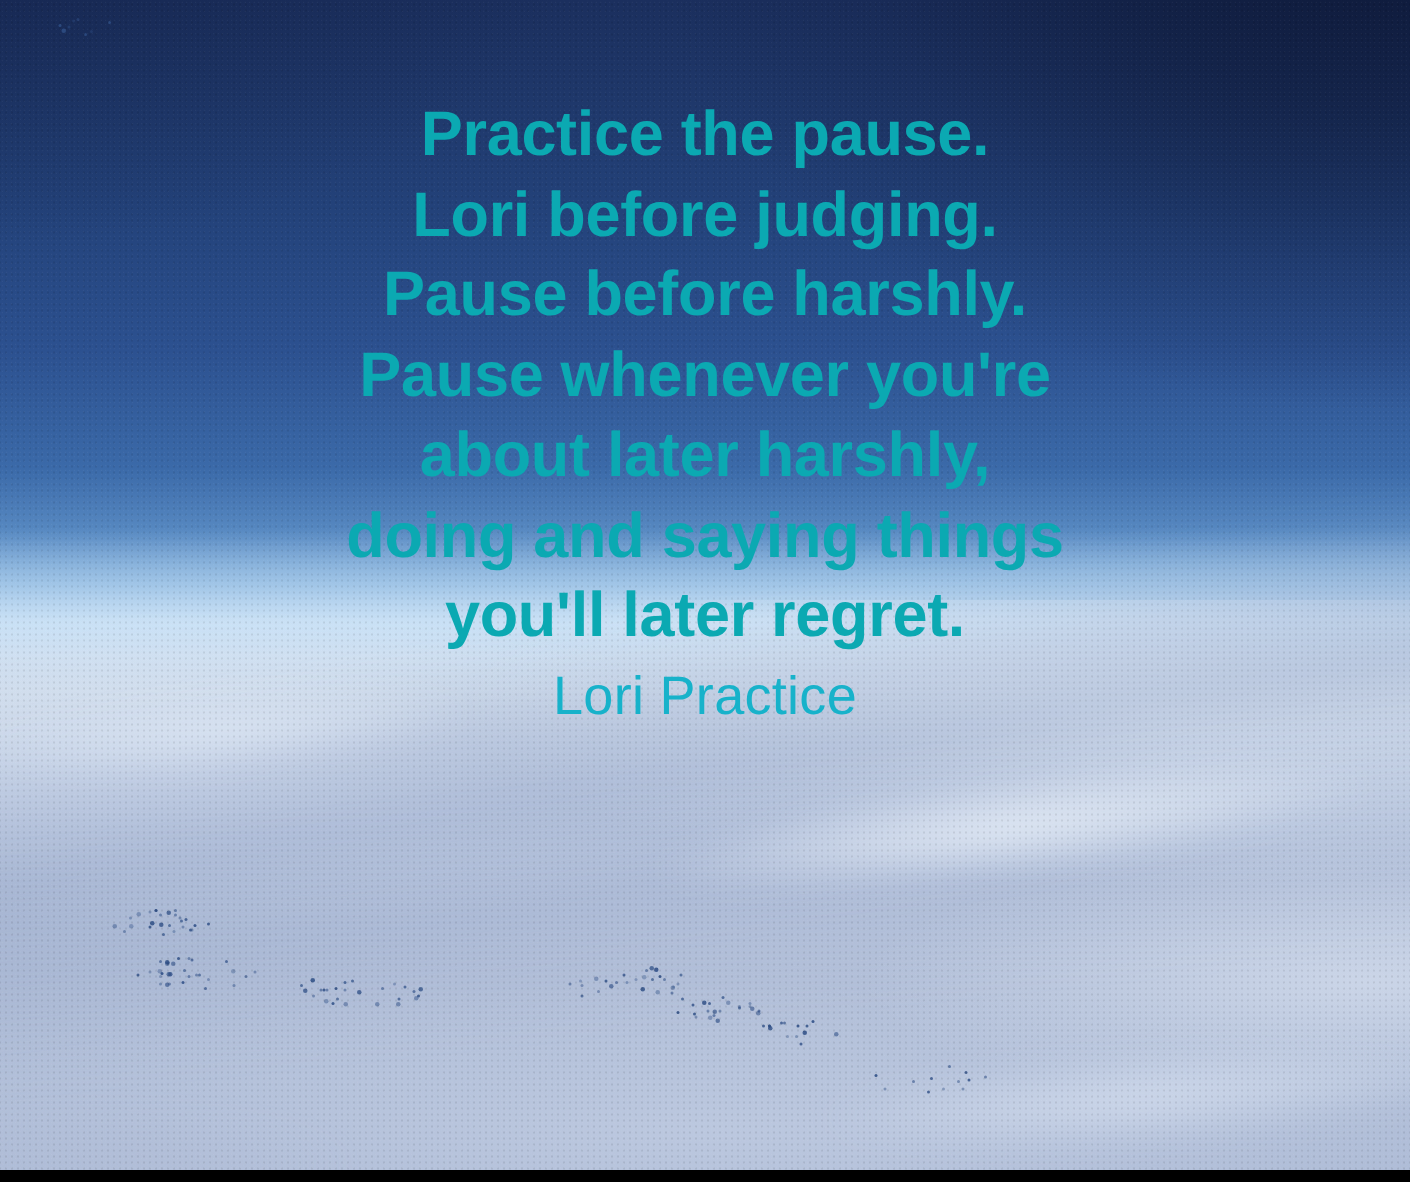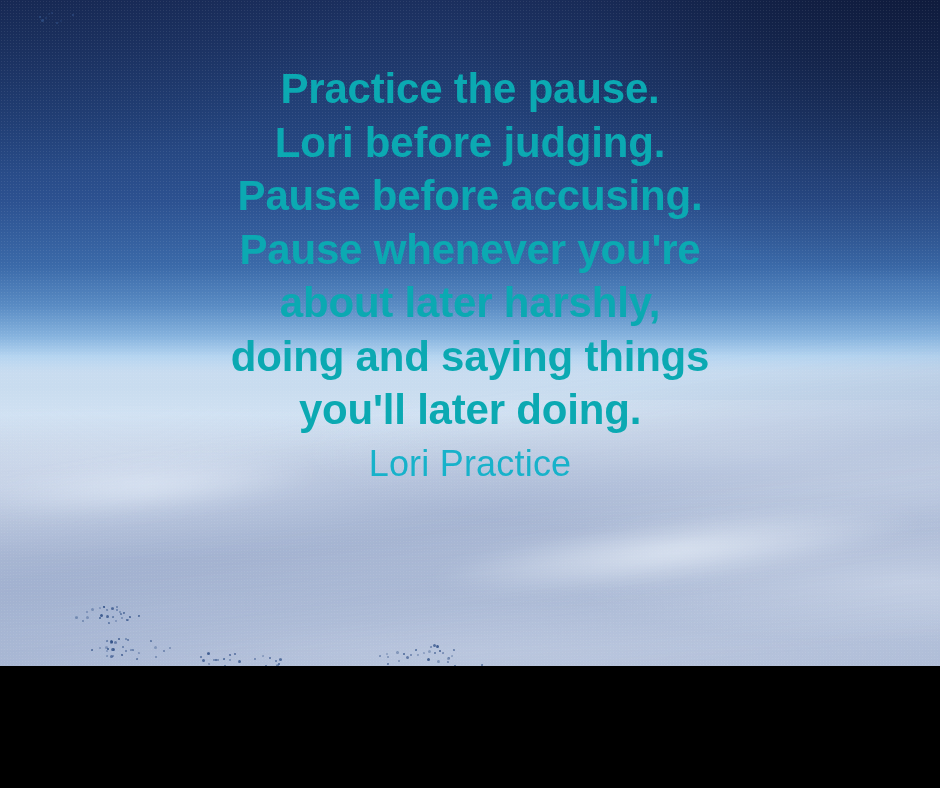--- a/index.html
+++ b/index.html
@@ -4,21 +4,21 @@
 <title>Quote Image</title>
 <style>
   html, body {
     margin: 0;
     padding: 0;
     background: #000;
   }
   .canvas {
     position: relative;
     width: 940px;
-    height: 666px;
+    height: 780px;
     overflow: hidden;
     font-family: "Liberation Sans", sans-serif;
     background: #14532d;
   }
 
   
   .sky-base {
     position: absolute;
     inset: 0;
     background: linear-gradient(
@@ -375,21 +375,21 @@
       <div class="speck" style="left: 589.386px; top: 725.348px; opacity: 0.44; width: 2px; height: 2px;"></div>
       <div class="speck" style="left: 640.774px; top: 725.076px; opacity: 0.45; width: 2px; height: 2px;"></div>
       <div class="speck" style="left: 645.067px; top: 719.128px; opacity: 0.83; width: 2px; height: 2px;"></div>
       <div class="speck" style="left: 619.63px; top: 717.52px; opacity: 0.79; width: 2px; height: 2px;"></div>
     </div>
   <div class="grain"></div>
 
   <div class="quote-block">
     <div class="quote-line">Practice the pause.</div>
     <div class="quote-line">Lori before judging.</div>
-    <div class="quote-line">Pause before accusing.</div>
+    <div class="quote-line">Pause before harshly.</div>
     <div class="quote-line">Pause whenever you're</div>
     <div class="quote-line">about later harshly,</div>
     <div class="quote-line">doing and saying things</div>
-    <div class="quote-line">you'll later doing.</div>
+    <div class="quote-line">you'll later regret.</div>
     <div class="attribution">Lori Practice</div>
   </div>
 
 </div>
 
 </body></html>

